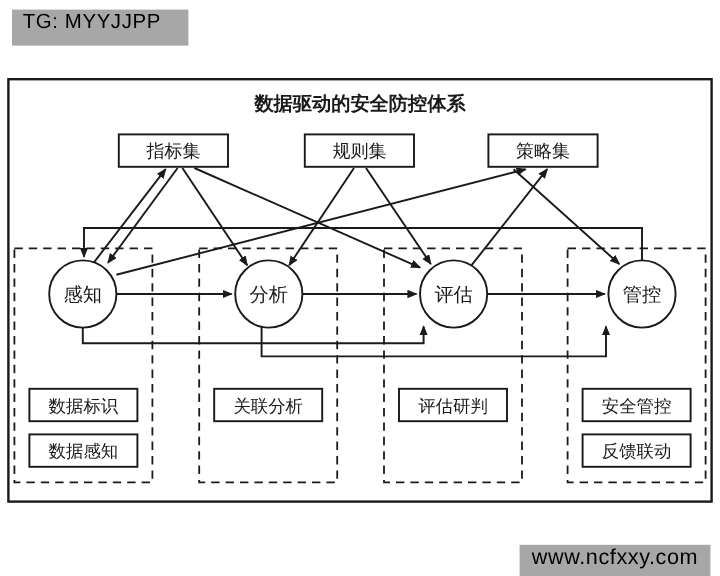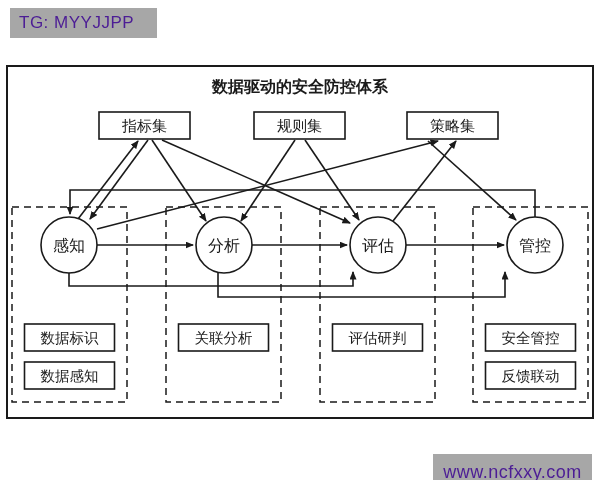--- a/index.html
+++ b/index.html
@@ -1,22 +1,22 @@
 <!DOCTYPE html>
 <html><head>
 <meta charset="utf-8">
 <style>
   html,body{margin:0;padding:0;background:#ffffff;}
   .stage{
     position:relative;width:600px;height:480px;background:#ffffff;overflow:hidden;
     font-family:"Liberation Sans","DejaVu Sans",sans-serif;
   }
   .badge{
-    position:absolute;background:#a7a7a7;color:#4c1d95;
-    display:flex;align-items:center;letter-spacing:0.5px;
+    position:absolute;background:#a7a7a7;color:#000000;
+    display:flex;letter-spacing:0.5px;
   }
   .badge-top{left:10px;top:8px;width:138px;height:30px;font-size:17px;padding-left:9px;}
   .badge-bottom{left:433px;top:454px;width:159px;height:36px;font-size:18px;justify-content:center;}
   svg{position:absolute;left:0;top:0;}
   svg text{fill:#1a1a1a;}
   .ttl{font-size:16px;font-weight:600;}
   .setlbl{font-size:15px;}
   .stagelbl{font-size:16px;}
   .sublbl{font-size:14.5px;}
   .box{fill:#ffffff;stroke:#1a1a1a;stroke-width:1.6;}

